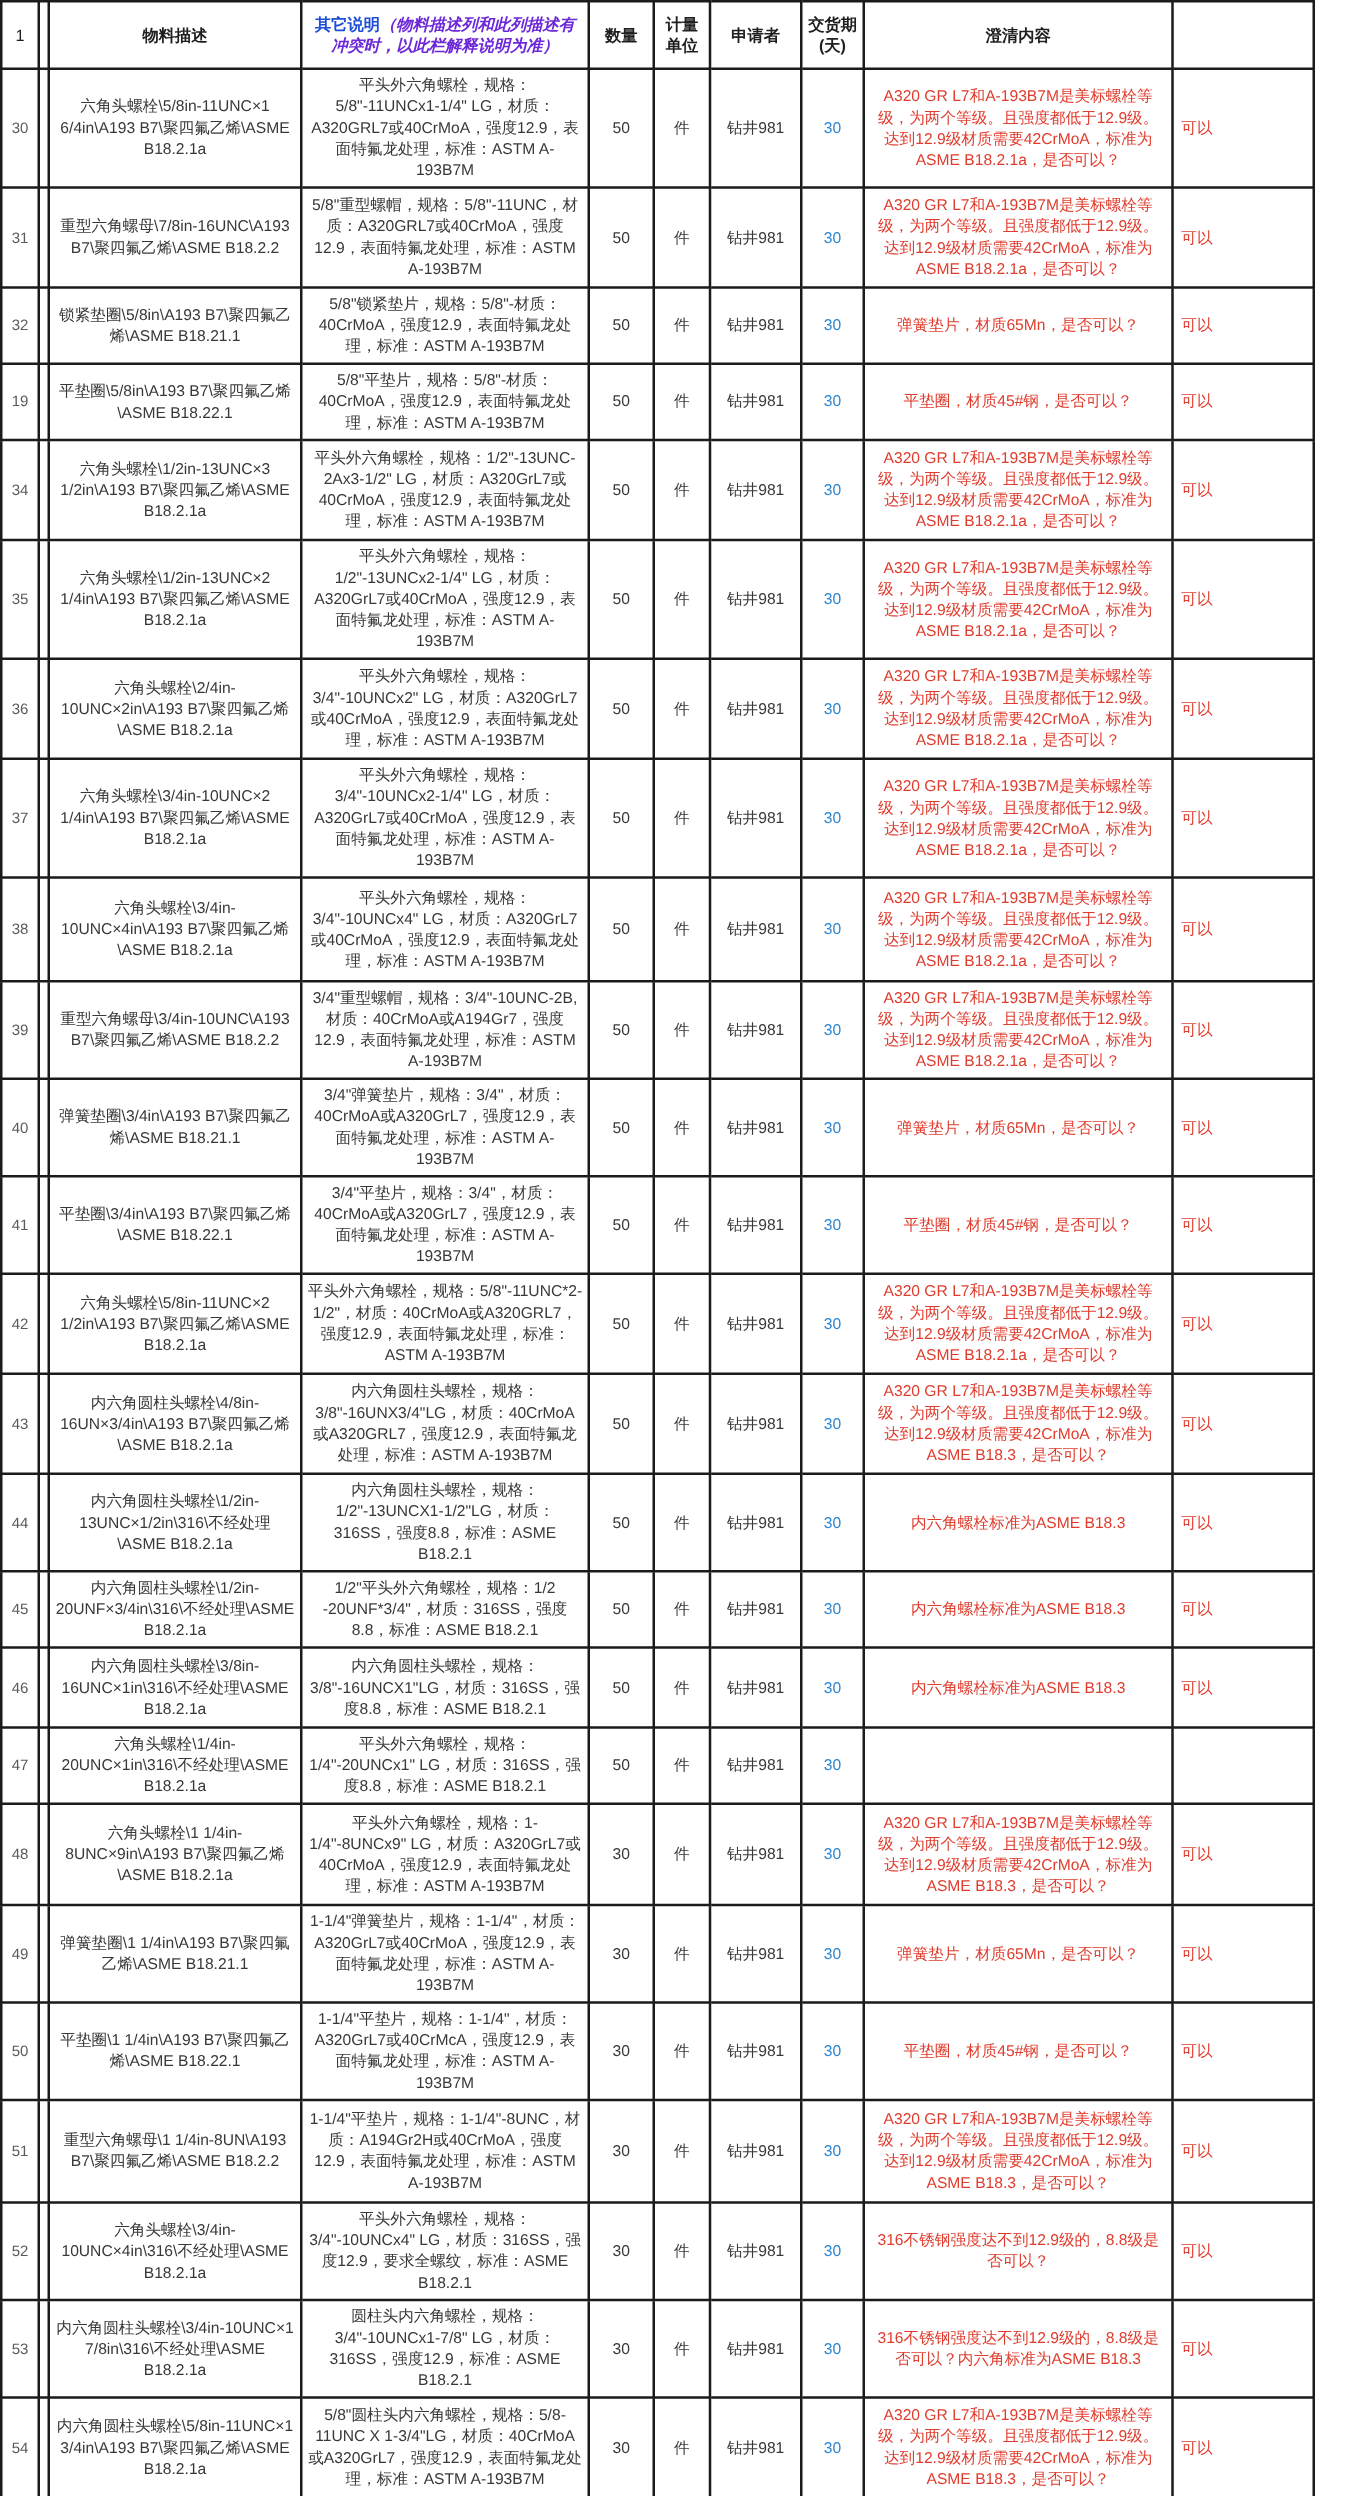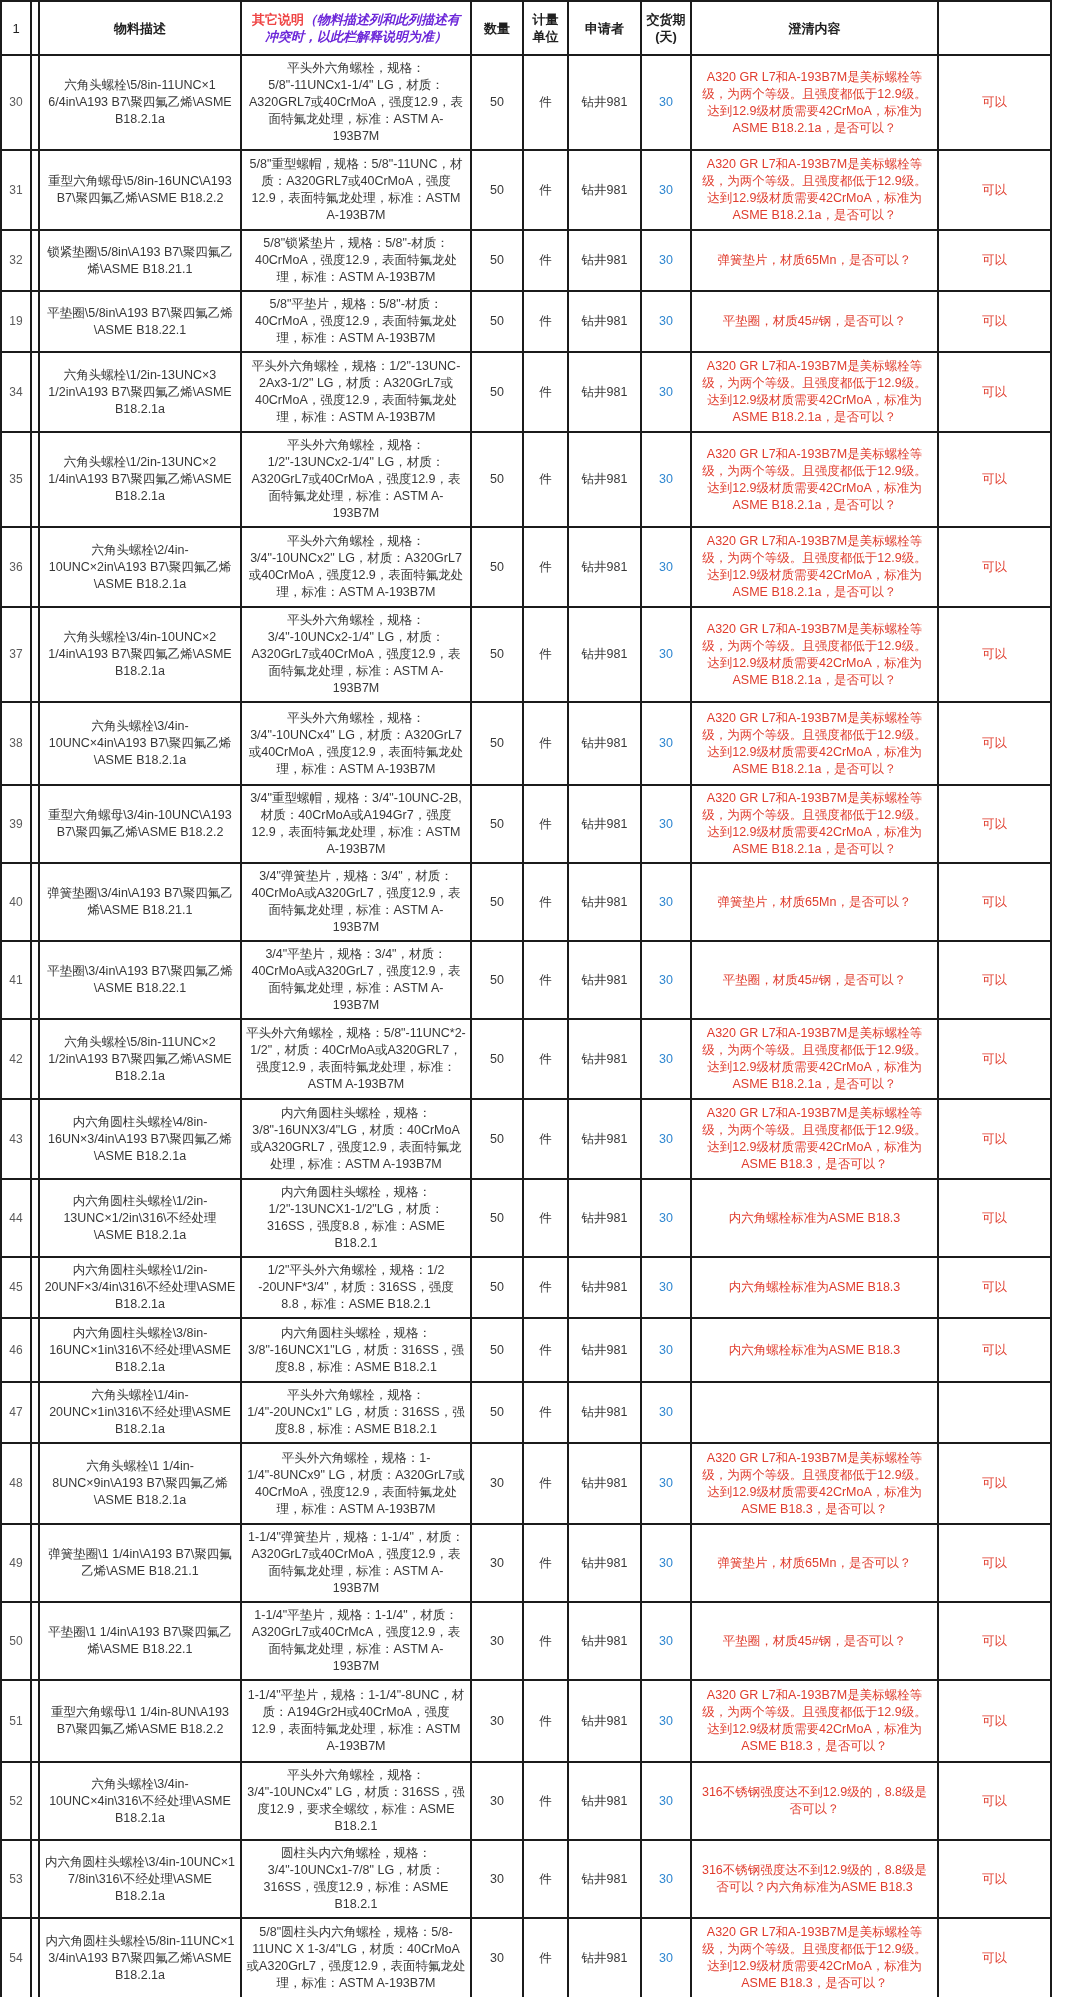--- a/index.html
+++ b/index.html
@@ -7,30 +7,30 @@
   table{border-collapse:collapse;table-layout:fixed;width:1050px;}
   td{border:2px solid #1b1b1b;padding:4px 4px;font-size:12.5px;line-height:17px;
      color:#383838;text-align:center;vertical-align:middle;word-break:break-word;overflow:hidden;}
   
   tr.strip td{border:1px solid #a9a9a9;background:#e4e4e4;color:#6e6e6e;
      font-size:10.5px;line-height:12px;height:13px;padding:0 2px;}
   tr.strip td.corner{text-align:left;white-space:nowrap;}
   
   tr.hdr td{font-weight:bold;font-size:13px;color:#1f1f1f;}
   tr.hdr td.num{font-weight:normal;}
-  .f-blue{color:#ef4444;}
+  .f-blue{color:#1d4ed8;}
   .f-red{color:#6d28d9;font-style:italic;}
   
   td.num{font-size:12px;color:#5a5a5a;padding:2px;}
   td.sp{padding:0;}
   td.cg,td.ch{font-weight:normal;}
   td.ci{letter-spacing:0;}
   td.cj{color:#2e86d0;}
   td.ck{text-align:center;color:#e03c2d;padding:4px 6px;}
-  td.cl{text-align:center;color:#e03c2d;padding:4px 6px;}
+  td.cl{text-align:left;color:#e03c2d;padding:4px 6px;}
 </style>
 </head>
 <body>
 
 <div>
   <table>
     <colgroup>
       <col style="width:30px">
         <col style="width:8px">
         <col style="width:202px">
@@ -65,21 +65,21 @@
     <td class="cg">50</td>
     <td class="ch">件</td>
     <td class="ci">钻井981</td>
     <td class="cj">30</td>
     <td class="ck">A320 GR L7和A-193B7M是美标螺栓等级，为两个等级。且强度都低于12.9级。达到12.9级材质需要42CrMoA，标准为ASME B18.2.1a，是否可以？</td>
     <td class="cl">可以</td>
   </tr>
         <tr style="height: 80px;">
     <td class="num">31</td>
     <td class="sp"></td>
-    <td class="ce">重型六角螺母\5/8in-16UNC\A193 B7\聚四氟乙烯\ASME B18.2.2</td>
+    <td class="ce">重型六角螺母\7/8in-16UNC\A193 B7\聚四氟乙烯\ASME B18.2.2</td>
     <td class="cf">5/8"重型螺帽，规格：5/8"-11UNC，材质：A320GRL7或40CrMoA，强度12.9，表面特氟龙处理，标准：ASTM A-193B7M</td>
     <td class="cg">50</td>
     <td class="ch">件</td>
     <td class="ci">钻井981</td>
     <td class="cj">30</td>
     <td class="ck">A320 GR L7和A-193B7M是美标螺栓等级，为两个等级。且强度都低于12.9级。达到12.9级材质需要42CrMoA，标准为ASME B18.2.1a，是否可以？</td>
     <td class="cl">可以</td>
   </tr>
         <tr style="height: 60px;">
     <td class="num">32</td>

